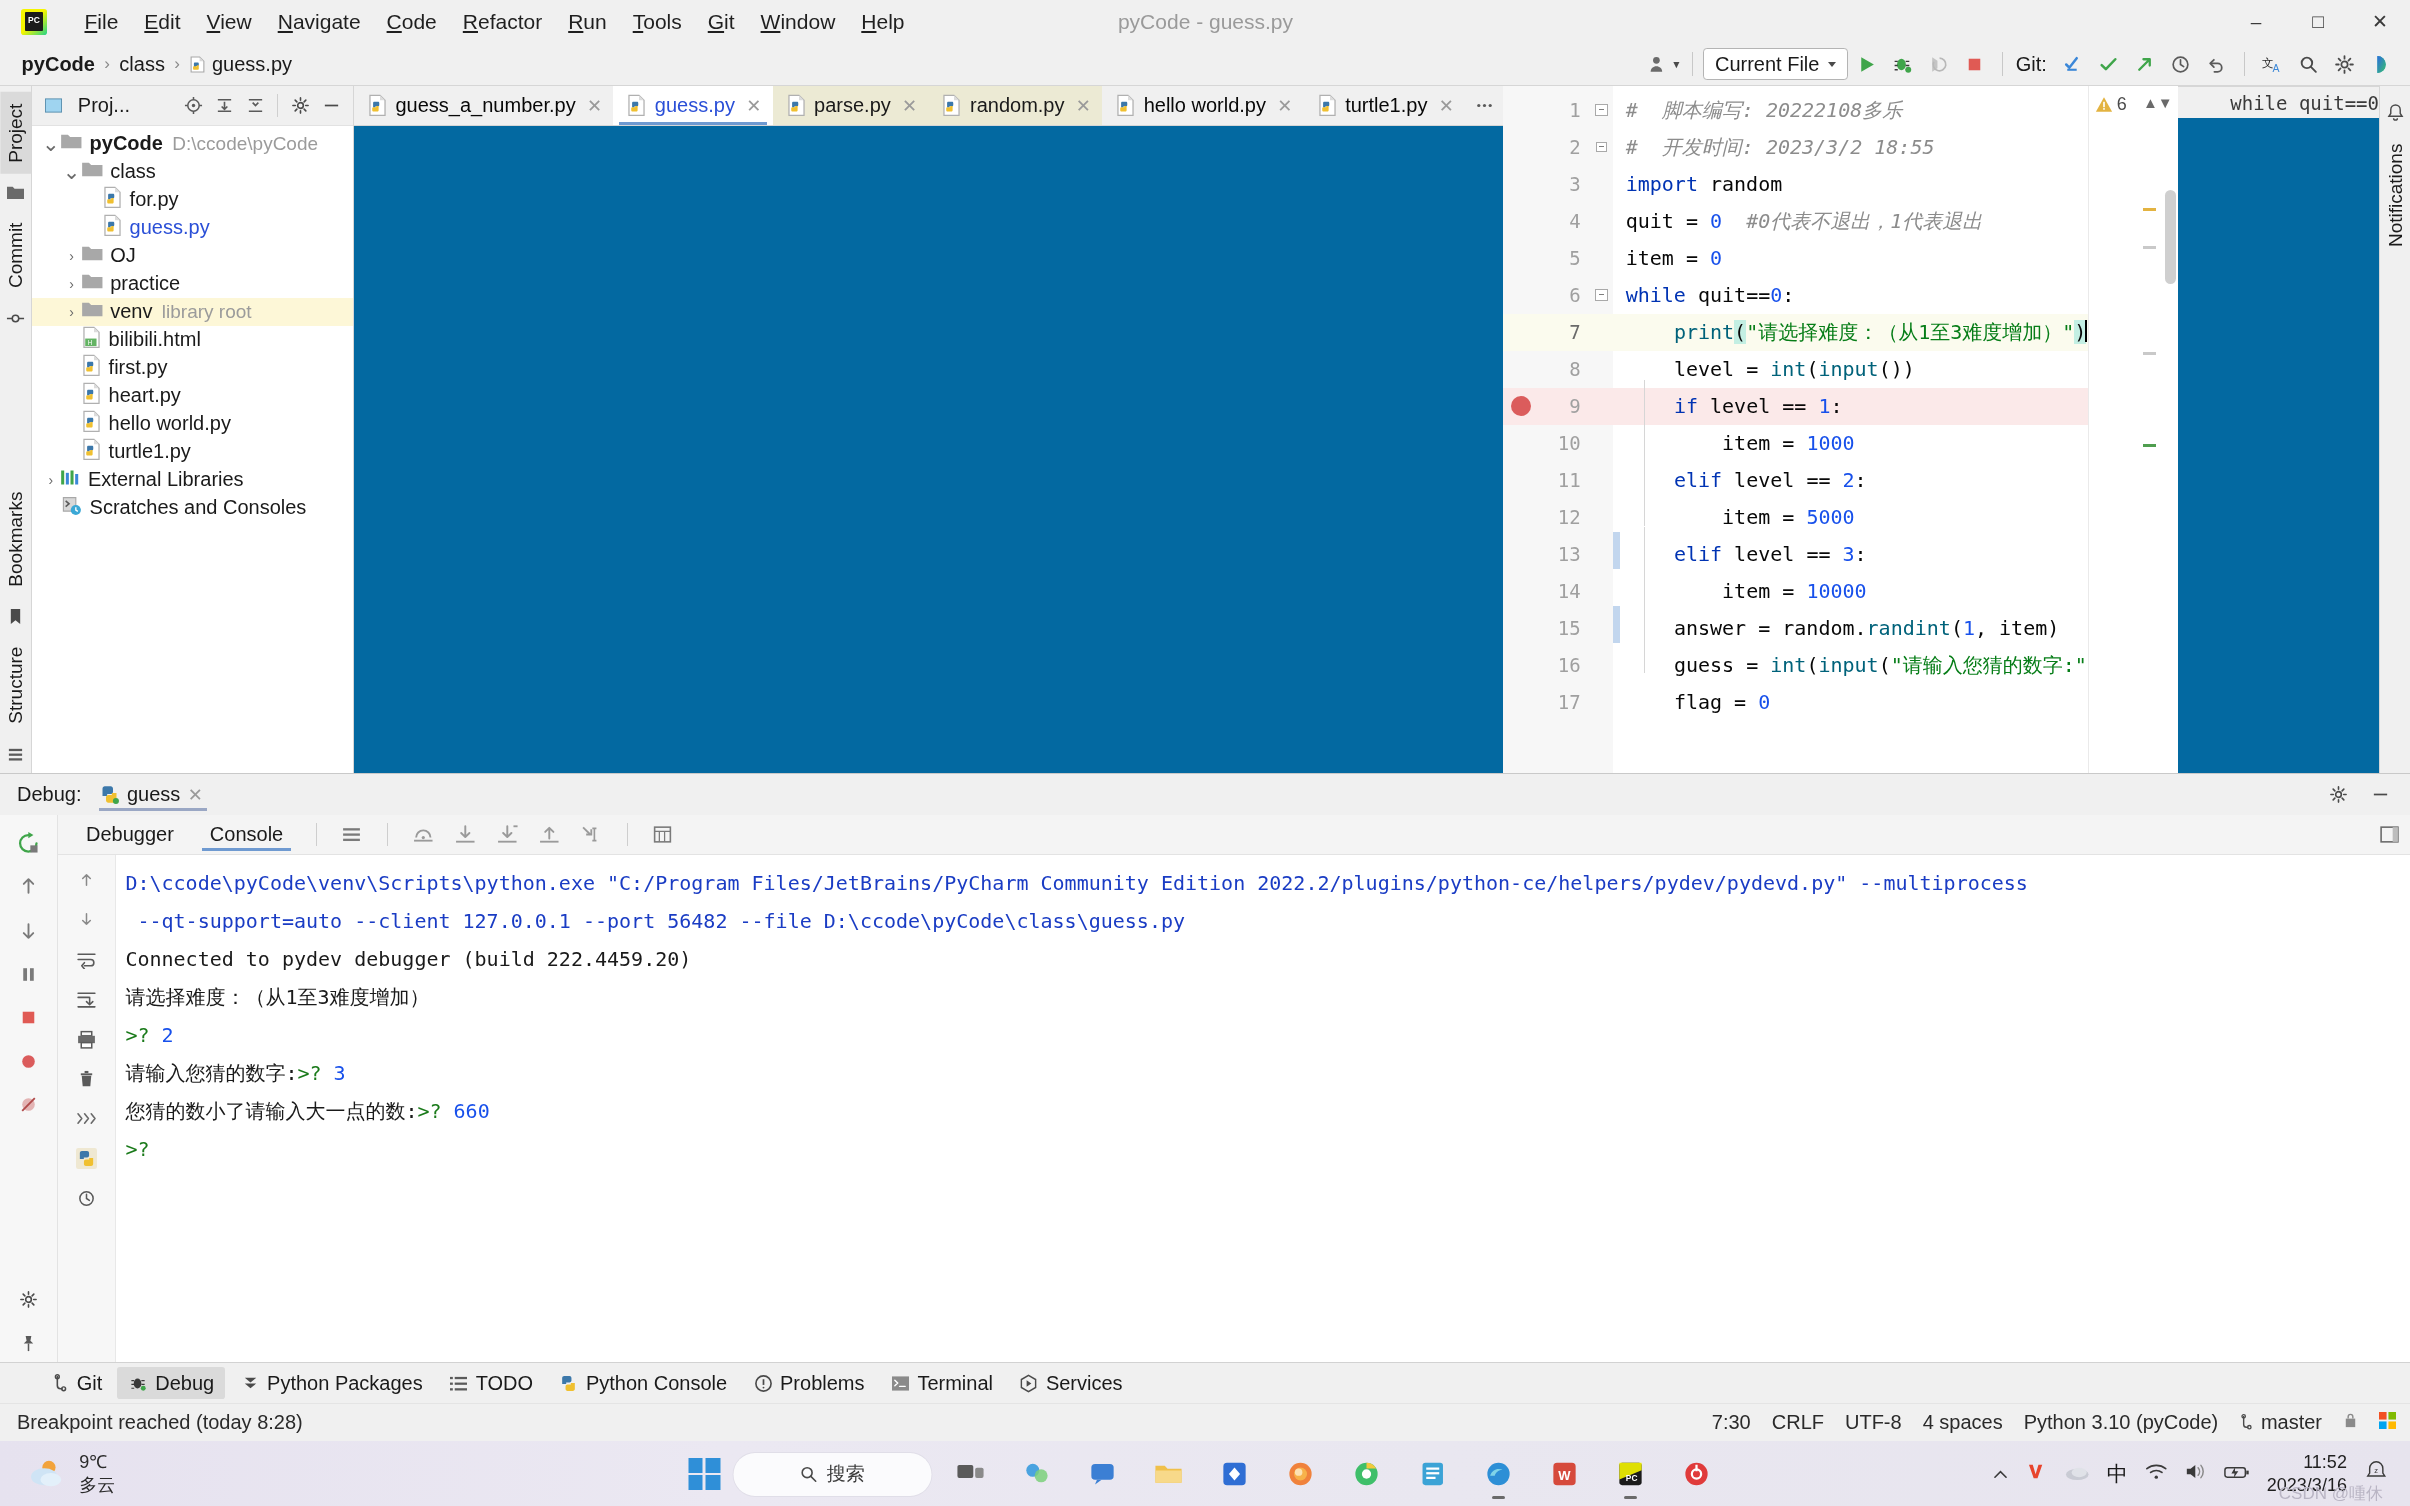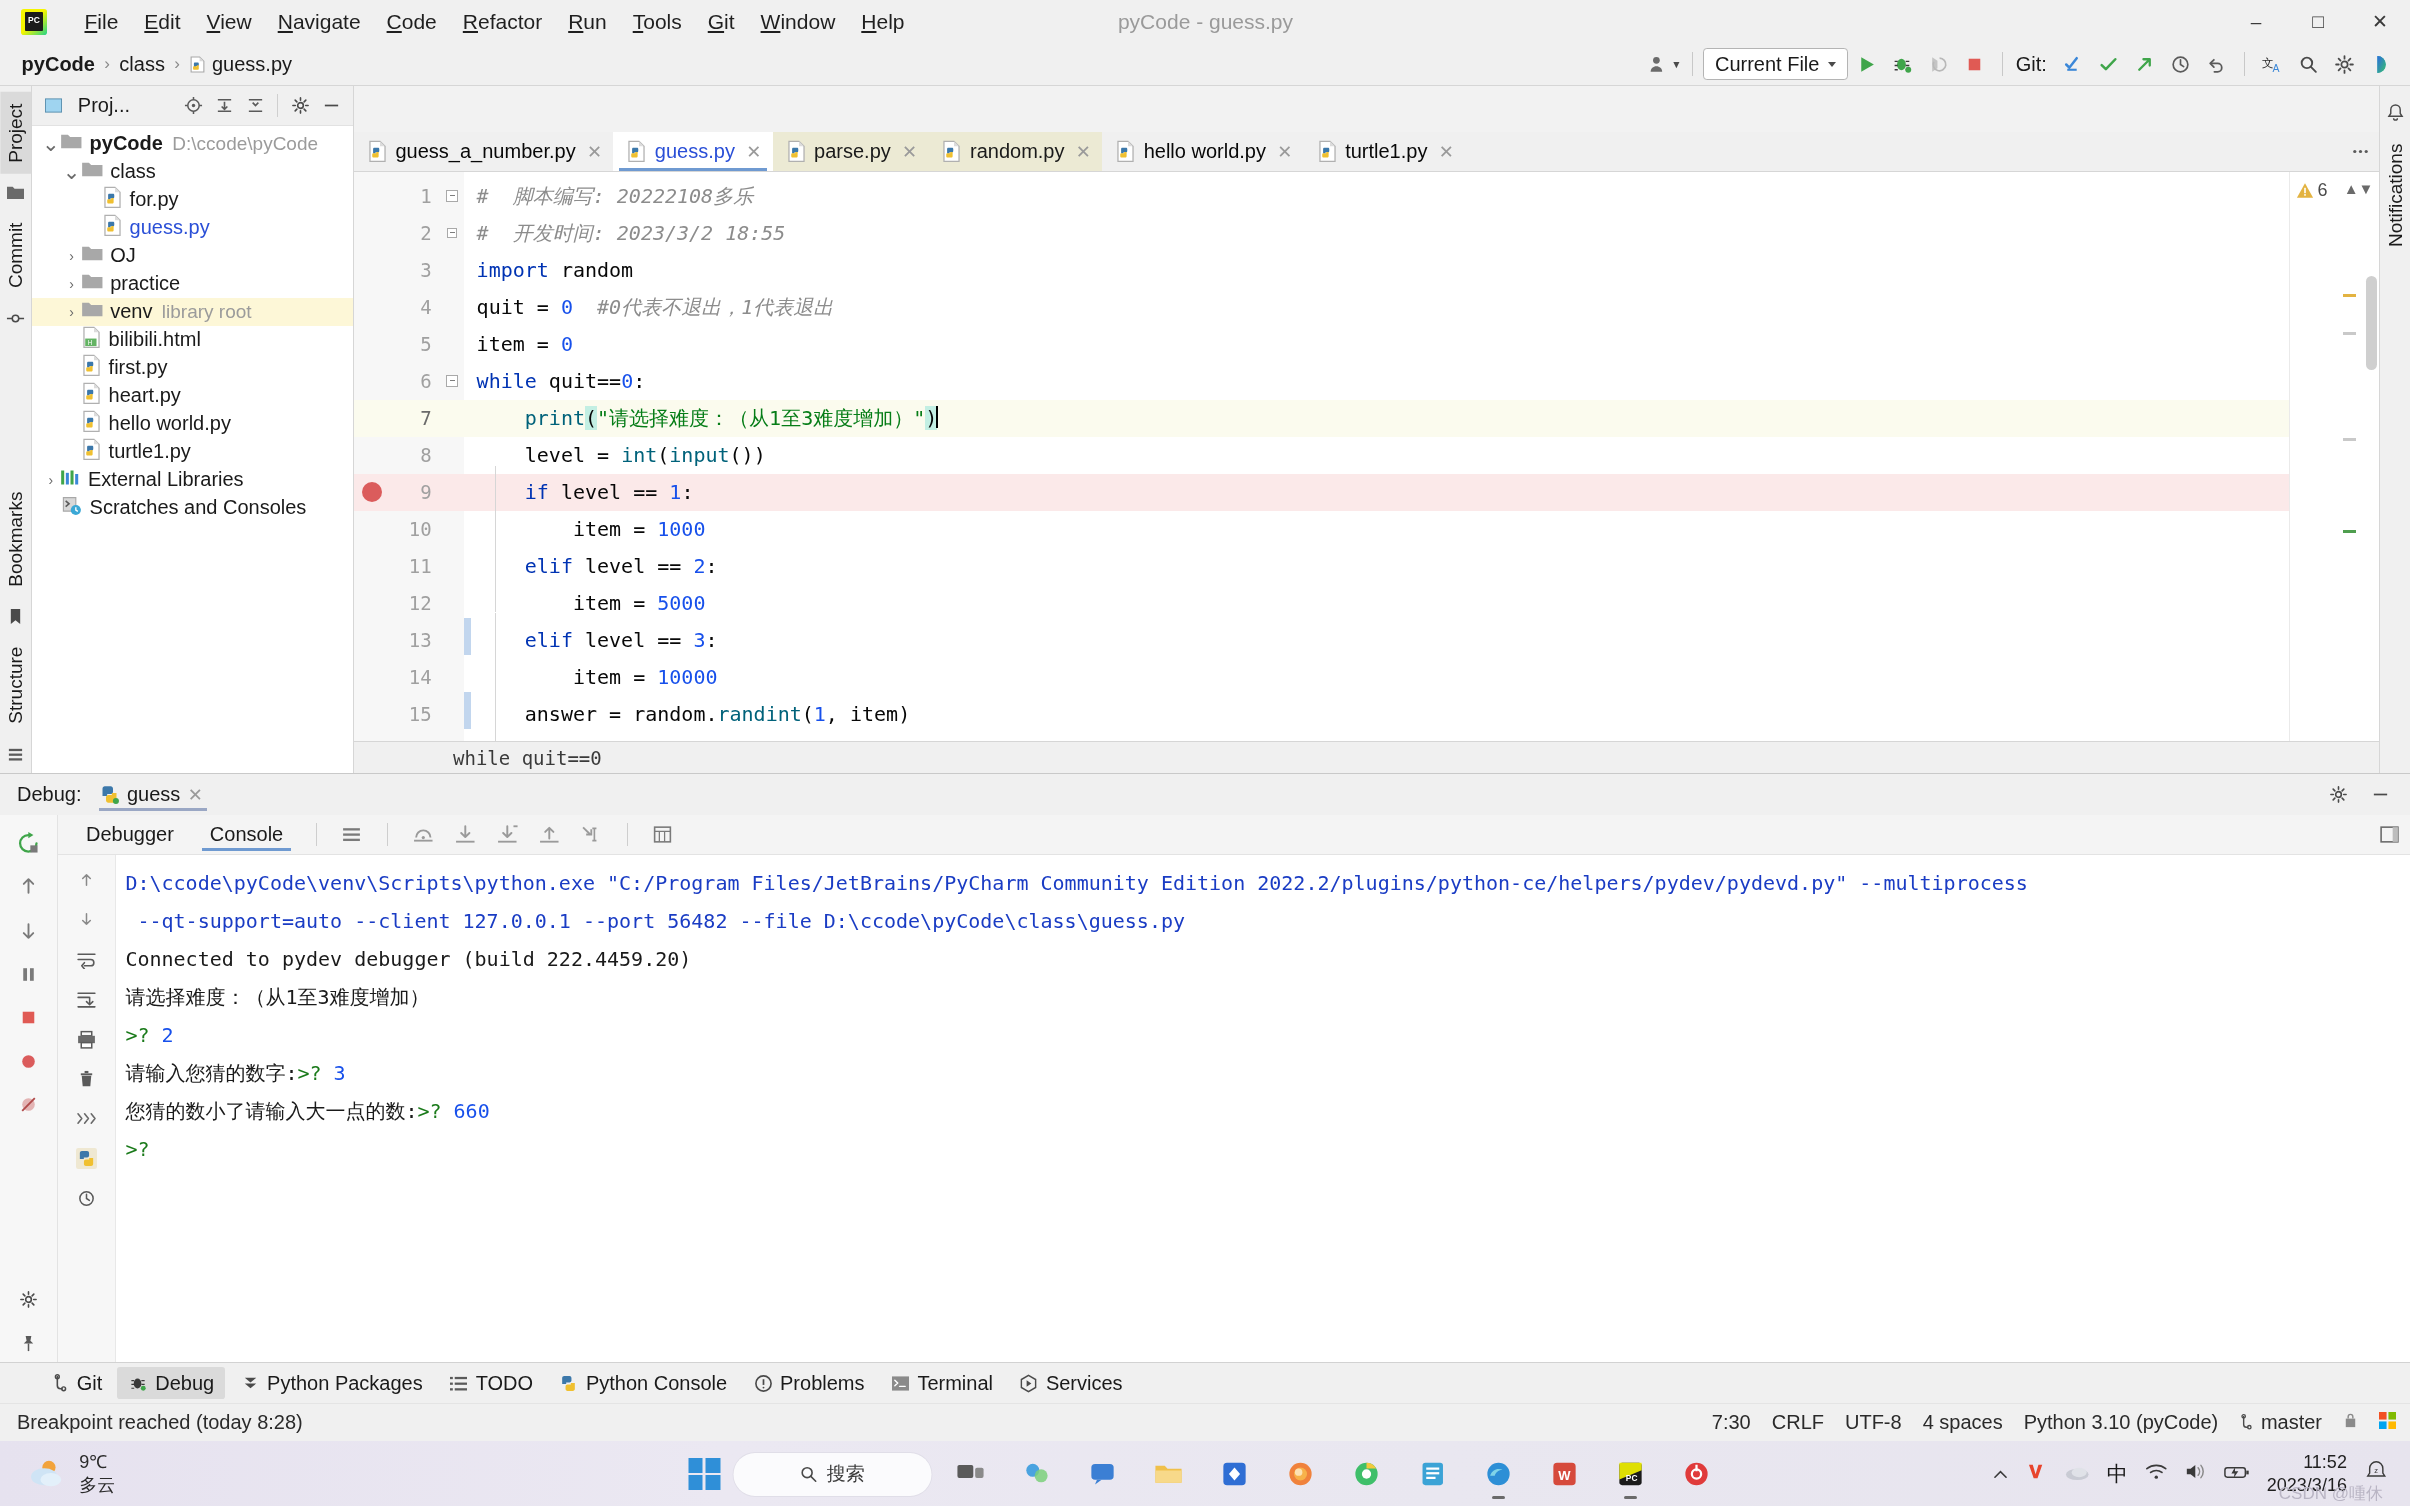--- a/index.html
+++ b/index.html
@@ -98,21 +98,21 @@
   .trow.sel { background: #fdf7d7; }
   .arrow { width: 19px; text-align: center; color: #6a6a6a; font-size: 14px; flex: none; }
   .arrow.none { color: transparent; }
   .ticon-f { flex: none; margin-right: 6.6px; }
   .tlabel { color: #1a1a1a; }
   .tlabel.b { font-weight: bold; }
   .tlabel.blue { color: #2a4fd7; }
   .tsub { color: #9b9b9b; margin-left: 9.4px; font-size: 19px; }
 
   
-  .editorcol { flex: 1 1 auto; display: flex; flex-direction: column; min-width: 0; background:#0f172a;margin-top:46px; }
+  .editorcol { flex: 1 1 auto; display: flex; flex-direction: row; min-width: 0; background:#0369a1; }
   .tabsrow {
     height: 40px; background: #f0f0f0; display: flex; align-items: stretch;
     border-bottom: 0.9px solid #d6d6d6; flex: none;
   }
   .etab {
     display: flex; align-items: center; gap: 7.5px; padding: 0 11.3px 0 13px;
     background: #ecead4; font-size: 20px; position: relative; cursor: default;
   }
   .etab.plain { background: #f0f0f0; }
   .etab.active { background: #fff; }
@@ -169,21 +169,21 @@
     position: absolute; top: 7.5px; left: 5.6px; display: flex; align-items: center; gap: 3.8px;
     font-size: 18px; color: #4a4a4a;
   }
   .mmark { position: absolute; right: 22.6px; width: 13px; height: 2.8px; }
   .upd-arrows { position:absolute; top: 7.5px; right: 5.6px; color:#6a6a6a; font-size: 15px; }
 
   .scrollthumb { position:absolute; right: 1.9px; width: 11.3px; background: #cfcfcf; border-radius: 5.6px; }
 
   .statusline-ed {
     height: 32px; flex: none; background: #f0f0f0; border-top: 0.9px solid #d6d6d6;
-    display: flex; align-items: center; padding-left: 99px; font-size: 19px; color: #3a3a3a;
+    display: flex; align-items: center; padding-left: 52px; font-size: 19px; color: #3a3a3a;
     font-family: "DejaVu Sans Mono", monospace;
   }
 
   
   .rightstrip {
     width: 32px; background: #f0f0f0; border-left: 0.9px solid #d6d6d6; flex: none;
     display: flex; flex-direction: column; align-items: center; padding-top: 7.5px;
   }
 
   

